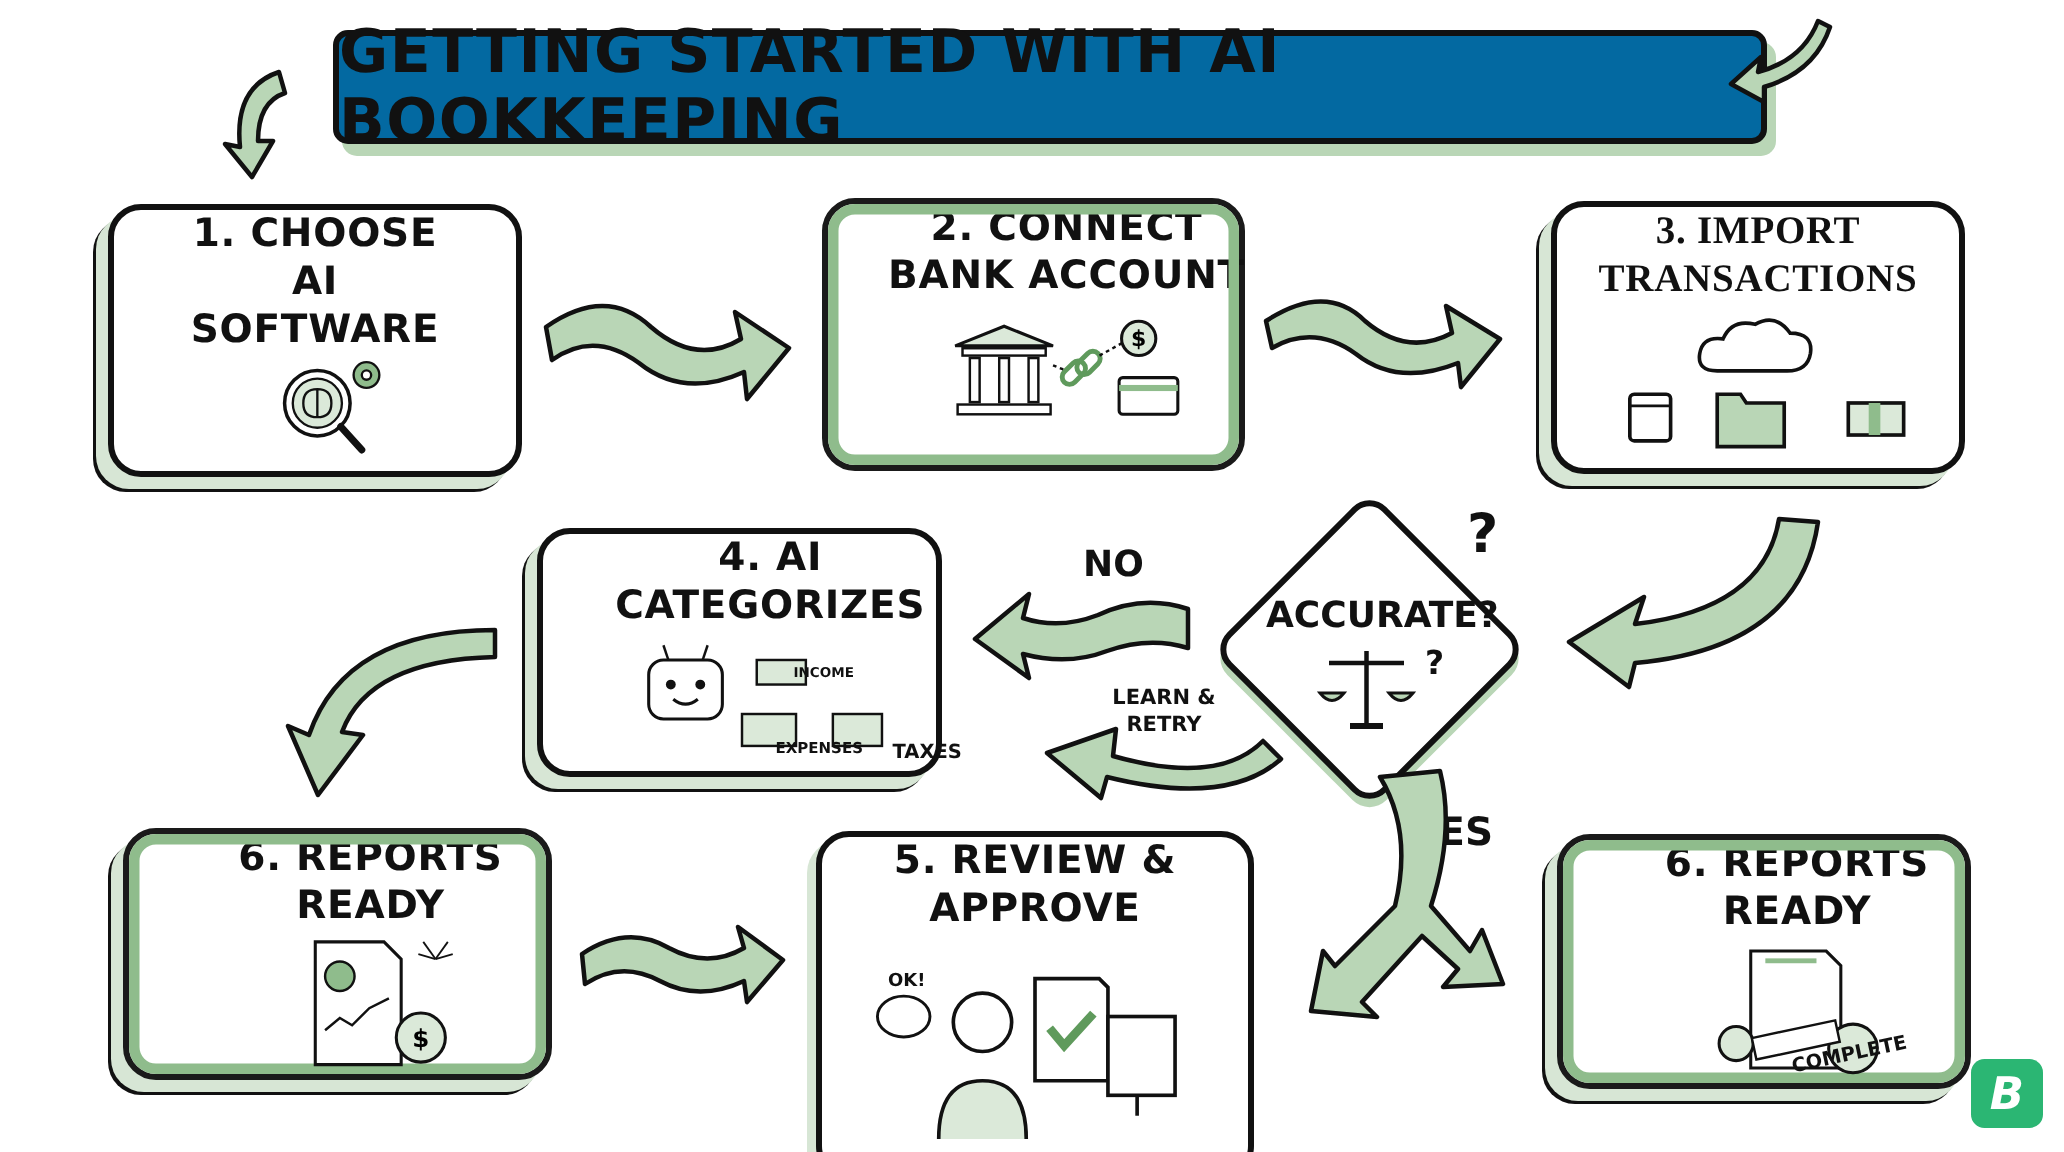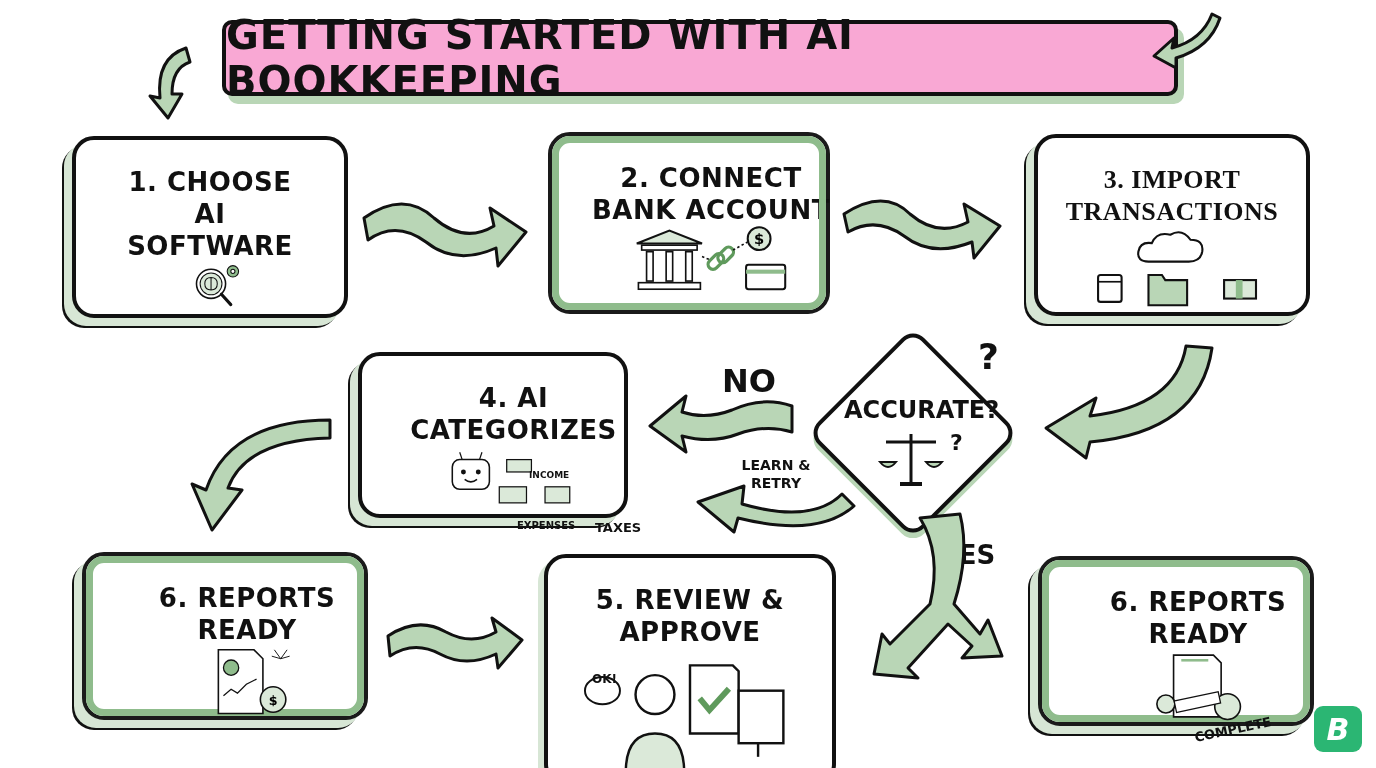--- a/index.html
+++ b/index.html
@@ -4,39 +4,39 @@
 <style>
   * { box-sizing: border-box; margin: 0; padding: 0; }
   html, body { width: 1376px; height: 768px; background: #ffffff; overflow: hidden; }
   body { position: relative; font-family: "DejaVu Sans", sans-serif; color: #111; }
 
   .abs { position: absolute; }
 
   
   .title-banner {
     position: absolute; left: 222px; top: 20px; width: 956px; height: 76px;
-    border: 4px solid #111; border-radius: 10px; background: #f9a8d4;
+    border: 4px solid #111; border-radius: 10px; background: #0369a1;
     box-shadow: 6px 8px 0 #b9d6b6;
     display: flex; align-items: center; justify-content: center;
   }
   .title-text {
     font-family: "DejaVu Sans", sans-serif; font-weight: bold; font-size: 40px;
     letter-spacing: 1px; color: #111;
   }
 
   
   .card {
     position: absolute; background: #fff; border: 4px solid #111; border-radius: 22px;
     display: flex; flex-direction: column; align-items: center;
   }
   .card.shadow { box-shadow: -8px 8px 0 #d7e6d5, -10px 10px 0 #111; }
   .card.green { border-color: #1a1a1a; outline: 7px solid #8fbc8c; outline-offset: -11px; padding-left: 44px; }
   .card-title {
     font-weight: bold; font-size: 26px; line-height: 32px; text-align: center; color: #111;
-    margin-top: 26px; letter-spacing: 0.5px;
+    margin-top: 0; letter-spacing: 0.5px;
   }
   .card-illus { flex: 1; width: 100%; position: relative; }
   .card svg { position: absolute; left: 0; top: 0; width: 100%; height: 100%; }
 
   .label {
     position: absolute; font-weight: bold; color: #111; text-align: center;
   }
 
   
   .logo {
@@ -143,21 +143,21 @@
 <span class="label" style="left:978px; top:336px; font-size:36px;">?</span>
 <span class="label" style="left:950px; top:430px; font-size:22px;">?</span>
 <svg class="abs" style="left:876px; top:428px; width:70px; height:62px;" viewBox="0 0 70 62">
   <line x1="35" y1="6" x2="35" y2="54" stroke="#111" stroke-width="3"></line>
   <line x1="10" y1="14" x2="60" y2="14" stroke="#111" stroke-width="3"></line>
   <path d="M4 34 q8 10 16 0 z" fill="#b9d6b6" stroke="#111" stroke-width="2"></path>
   <path d="M50 34 q8 10 16 0 z" fill="#b9d6b6" stroke="#111" stroke-width="2"></path>
   <rect x="24" y="54" width="22" height="4" fill="#111"></rect>
 </svg>
 
-<span class="label" style="left:722px; top:362px; font-size:32px;">NO</span>
+<span class="label" style="left:722px; top:362px; font-size:24px;">NO</span>
 <span class="label" style="left:738px; top:456px; font-size:14px; width:76px; line-height:18px;">LEARN &amp; RETRY</span>
 <span class="label" style="left:940px; top:540px; font-size:26px;">YES</span>
 
 <div class="card green shadow" style="left:82px; top:552px; width:286px; height:168px;">
   <div class="card-title">6. REPORTS READY</div>
   <div class="card-illus">
     <svg viewBox="0 0 286 110">
       <path d="M98 6 h56 l14 14 v86 h-70 z" fill="#fff" stroke="#111" stroke-width="2.5"></path>
       <circle cx="118" cy="34" r="12" fill="#8fbc8c" stroke="#111" stroke-width="2"></circle>
       <path d="M106 78 l12 -10 l10 6 l14 -14 l16 -8" fill="none" stroke="#111" stroke-width="2"></path>

